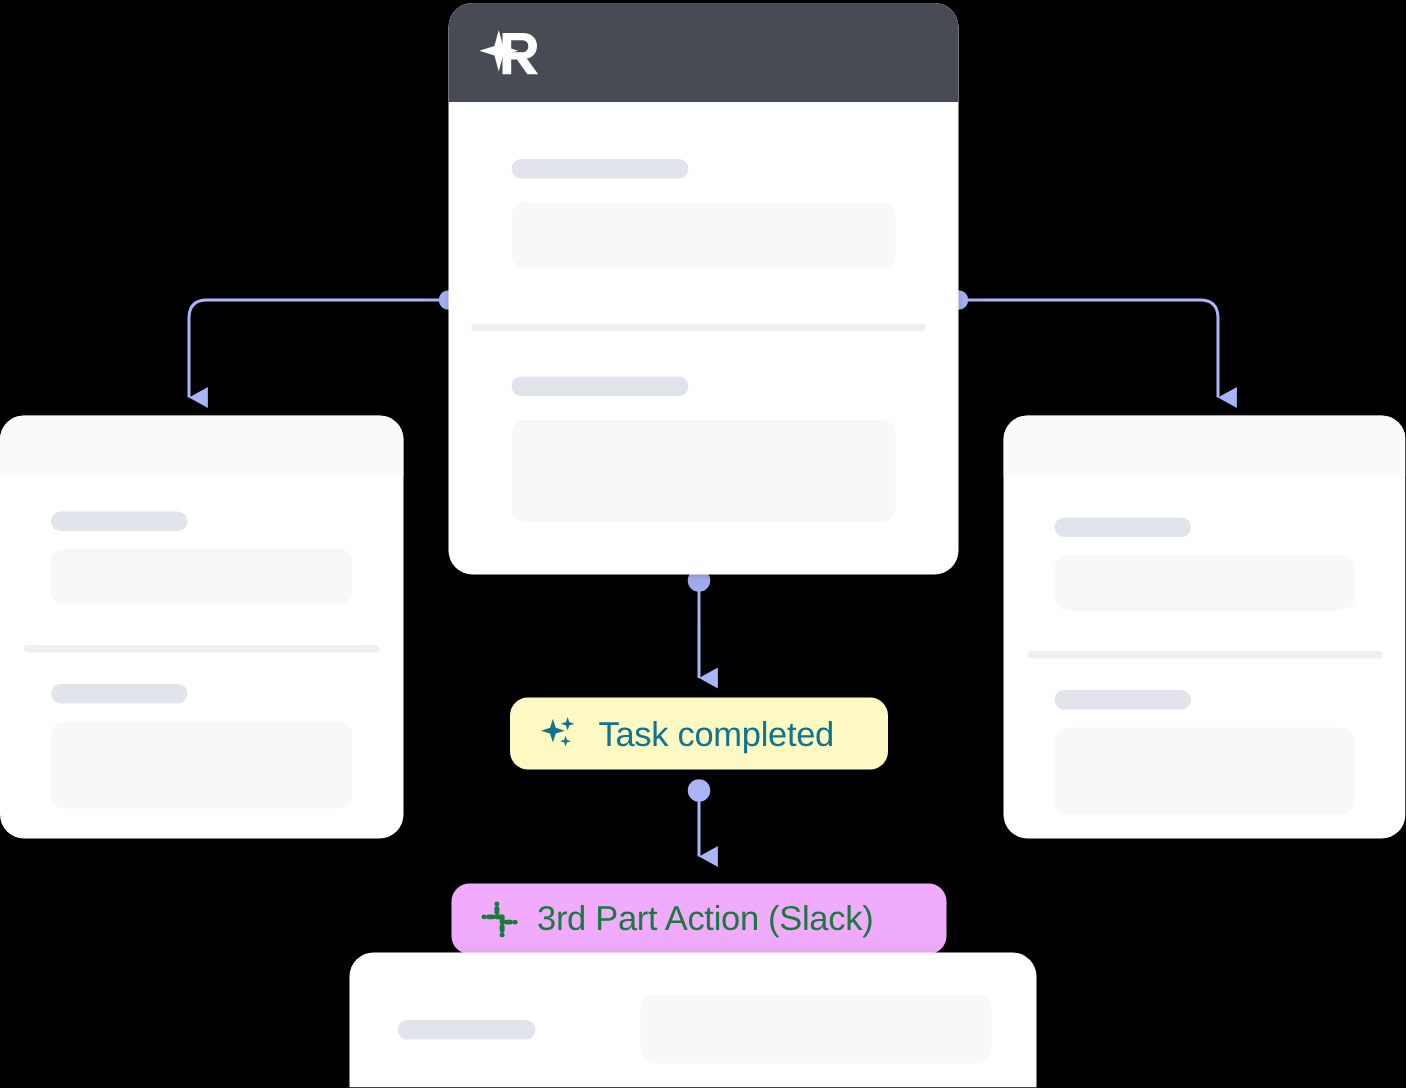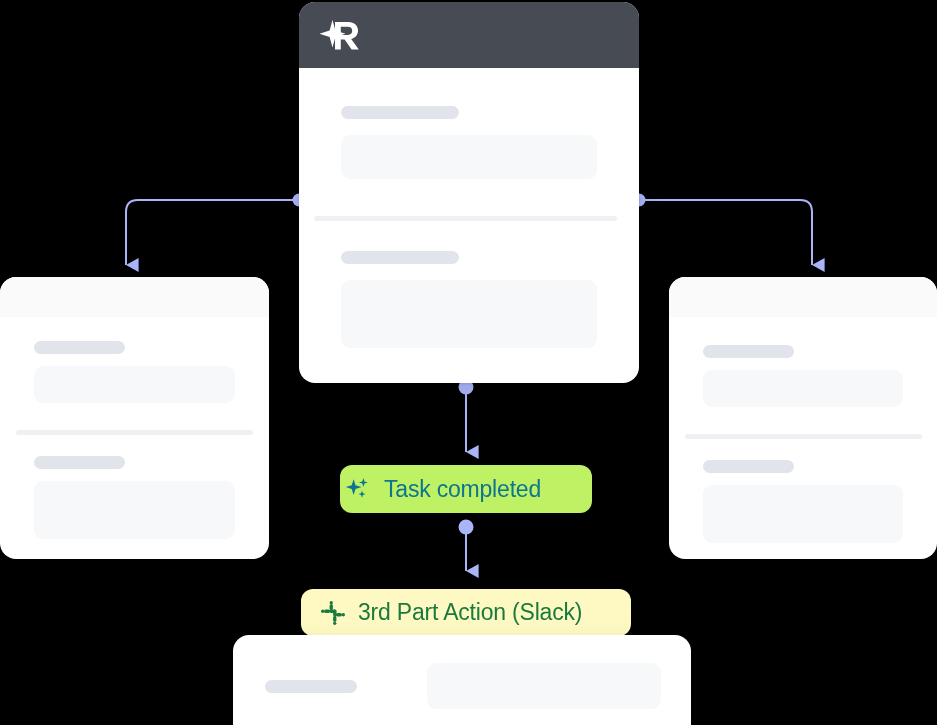--- a/index.html
+++ b/index.html
@@ -167,32 +167,32 @@
     align-items: center;
     justify-content: center;
     flex: none;
   }
 
   #pill-task {
     left: 340px;
     top: 465px;
     width: 252px;
     height: 48px;
-    background: #bef264;
-    padding-left: 4px;
+    background: #fef9c3;
+    padding-left: 19px;
     gap: 12px;
   }
   #pill-task .pill-text { color: #0e7490; }
 
   #pill-slack {
     left: 301px;
     top: 589px;
     width: 330px;
     height: 47px;
-    background: #fef9c3;
+    background: #f0abfc;
     padding-left: 19px;
     gap: 12px;
     z-index: 11;
   }
   #pill-slack .pill-text { color: #1a7a3e; }
 </style>
 </head>
 <body>
 
 <div id="stage">

